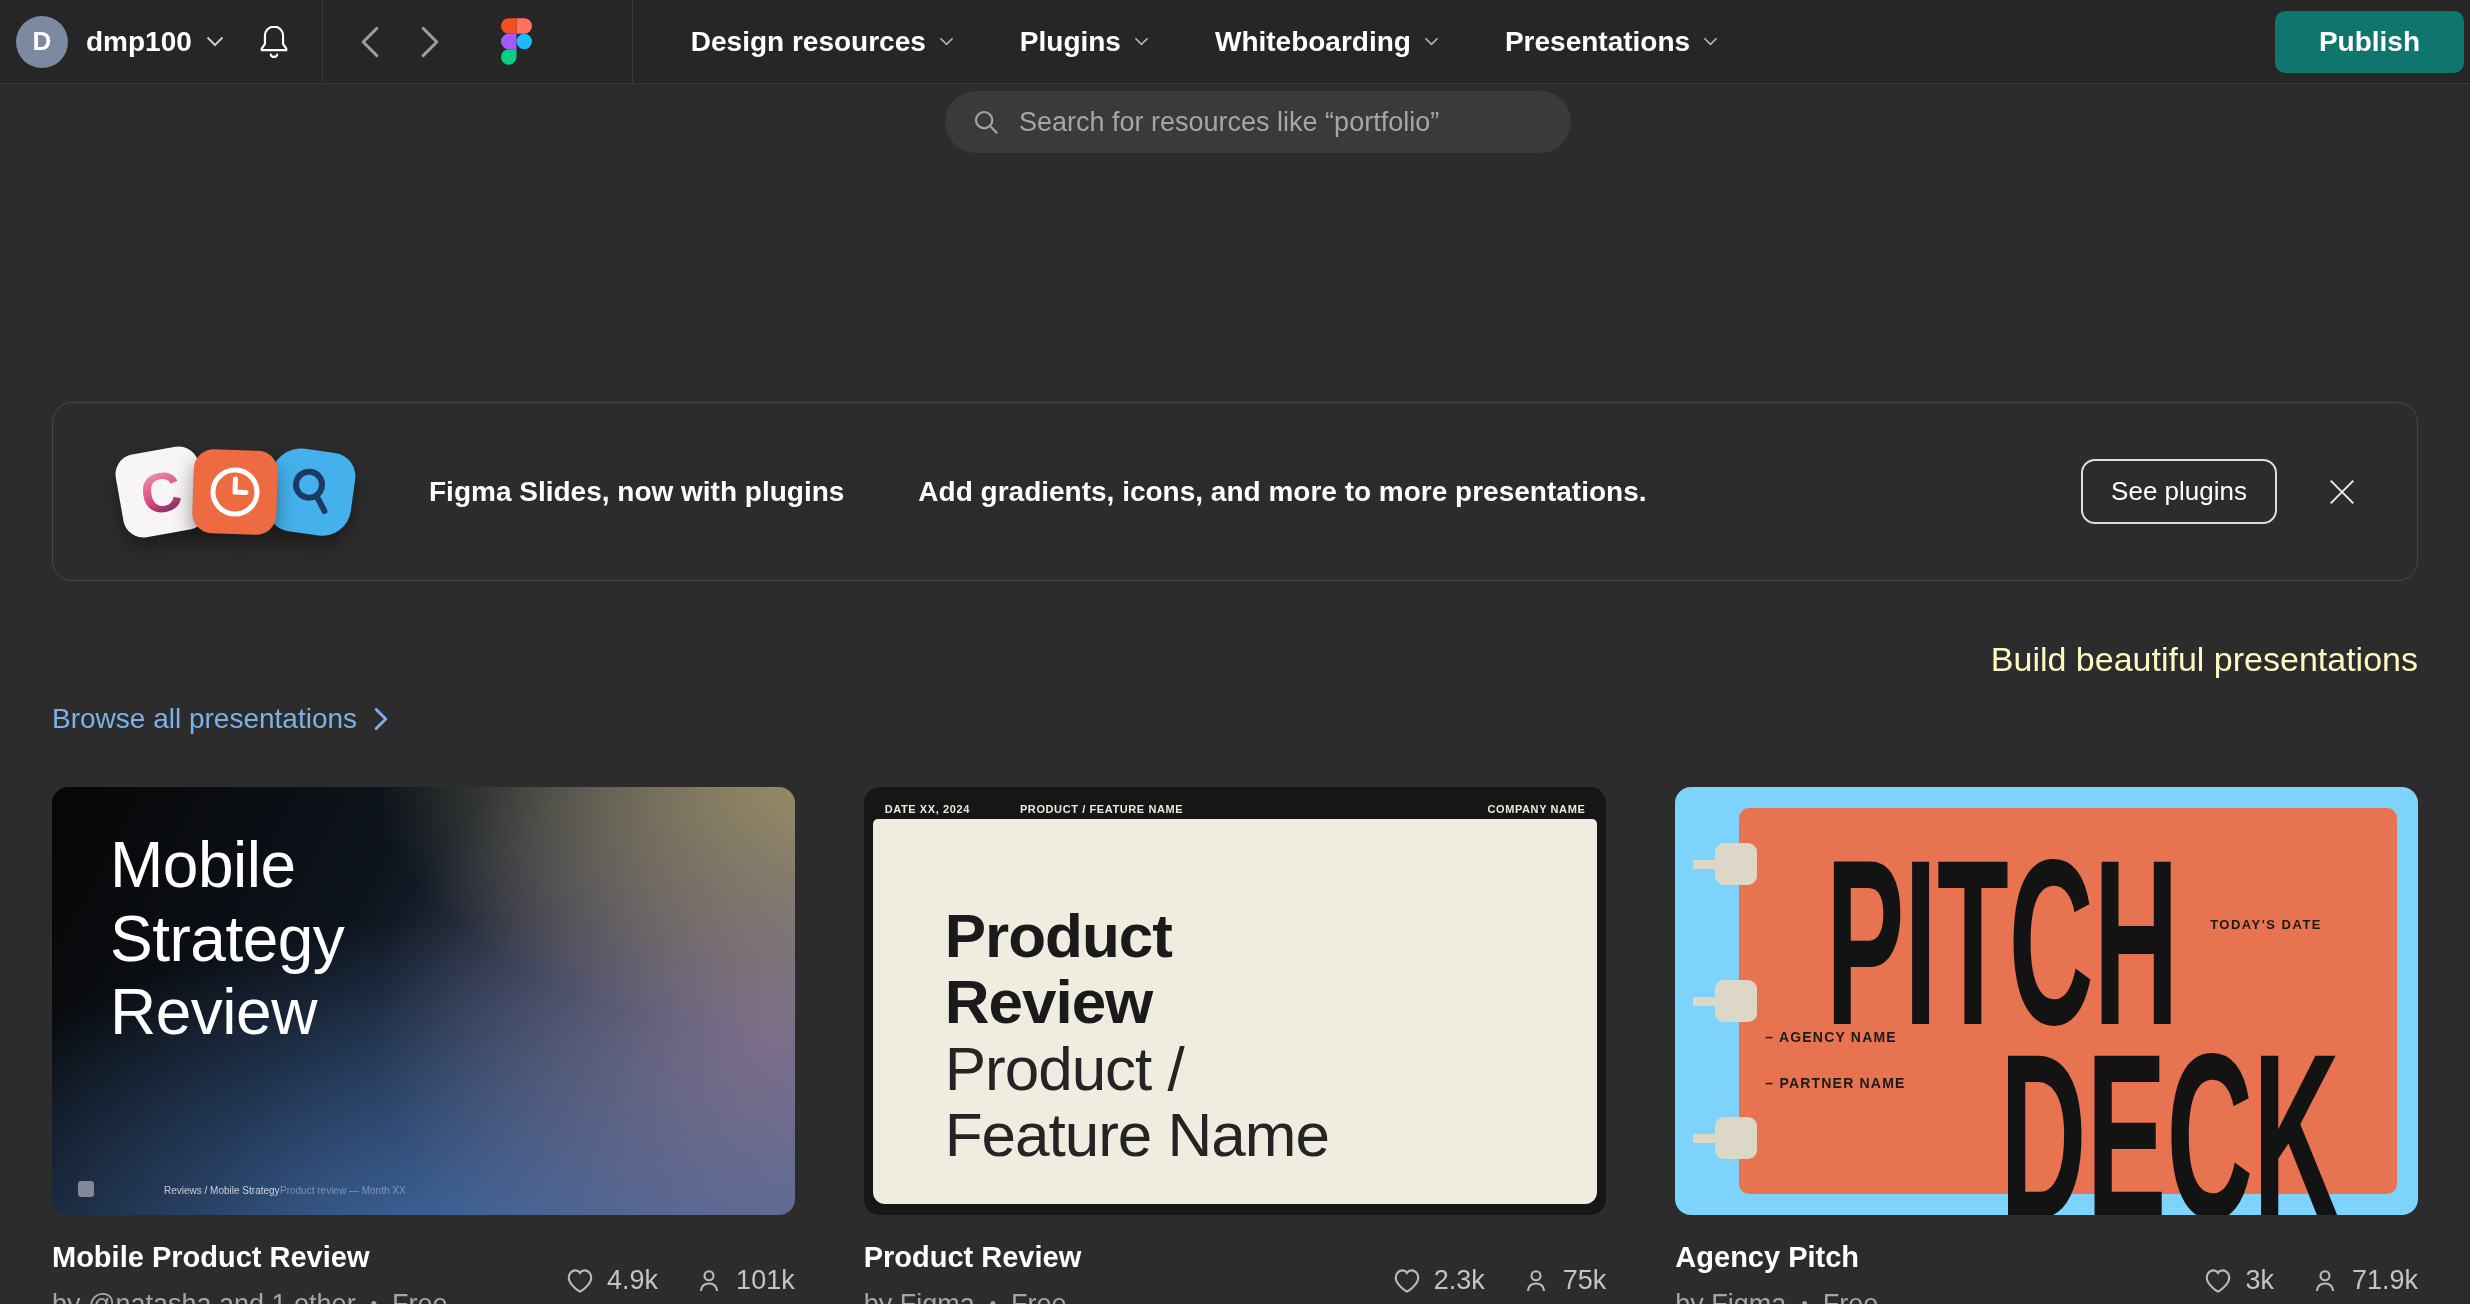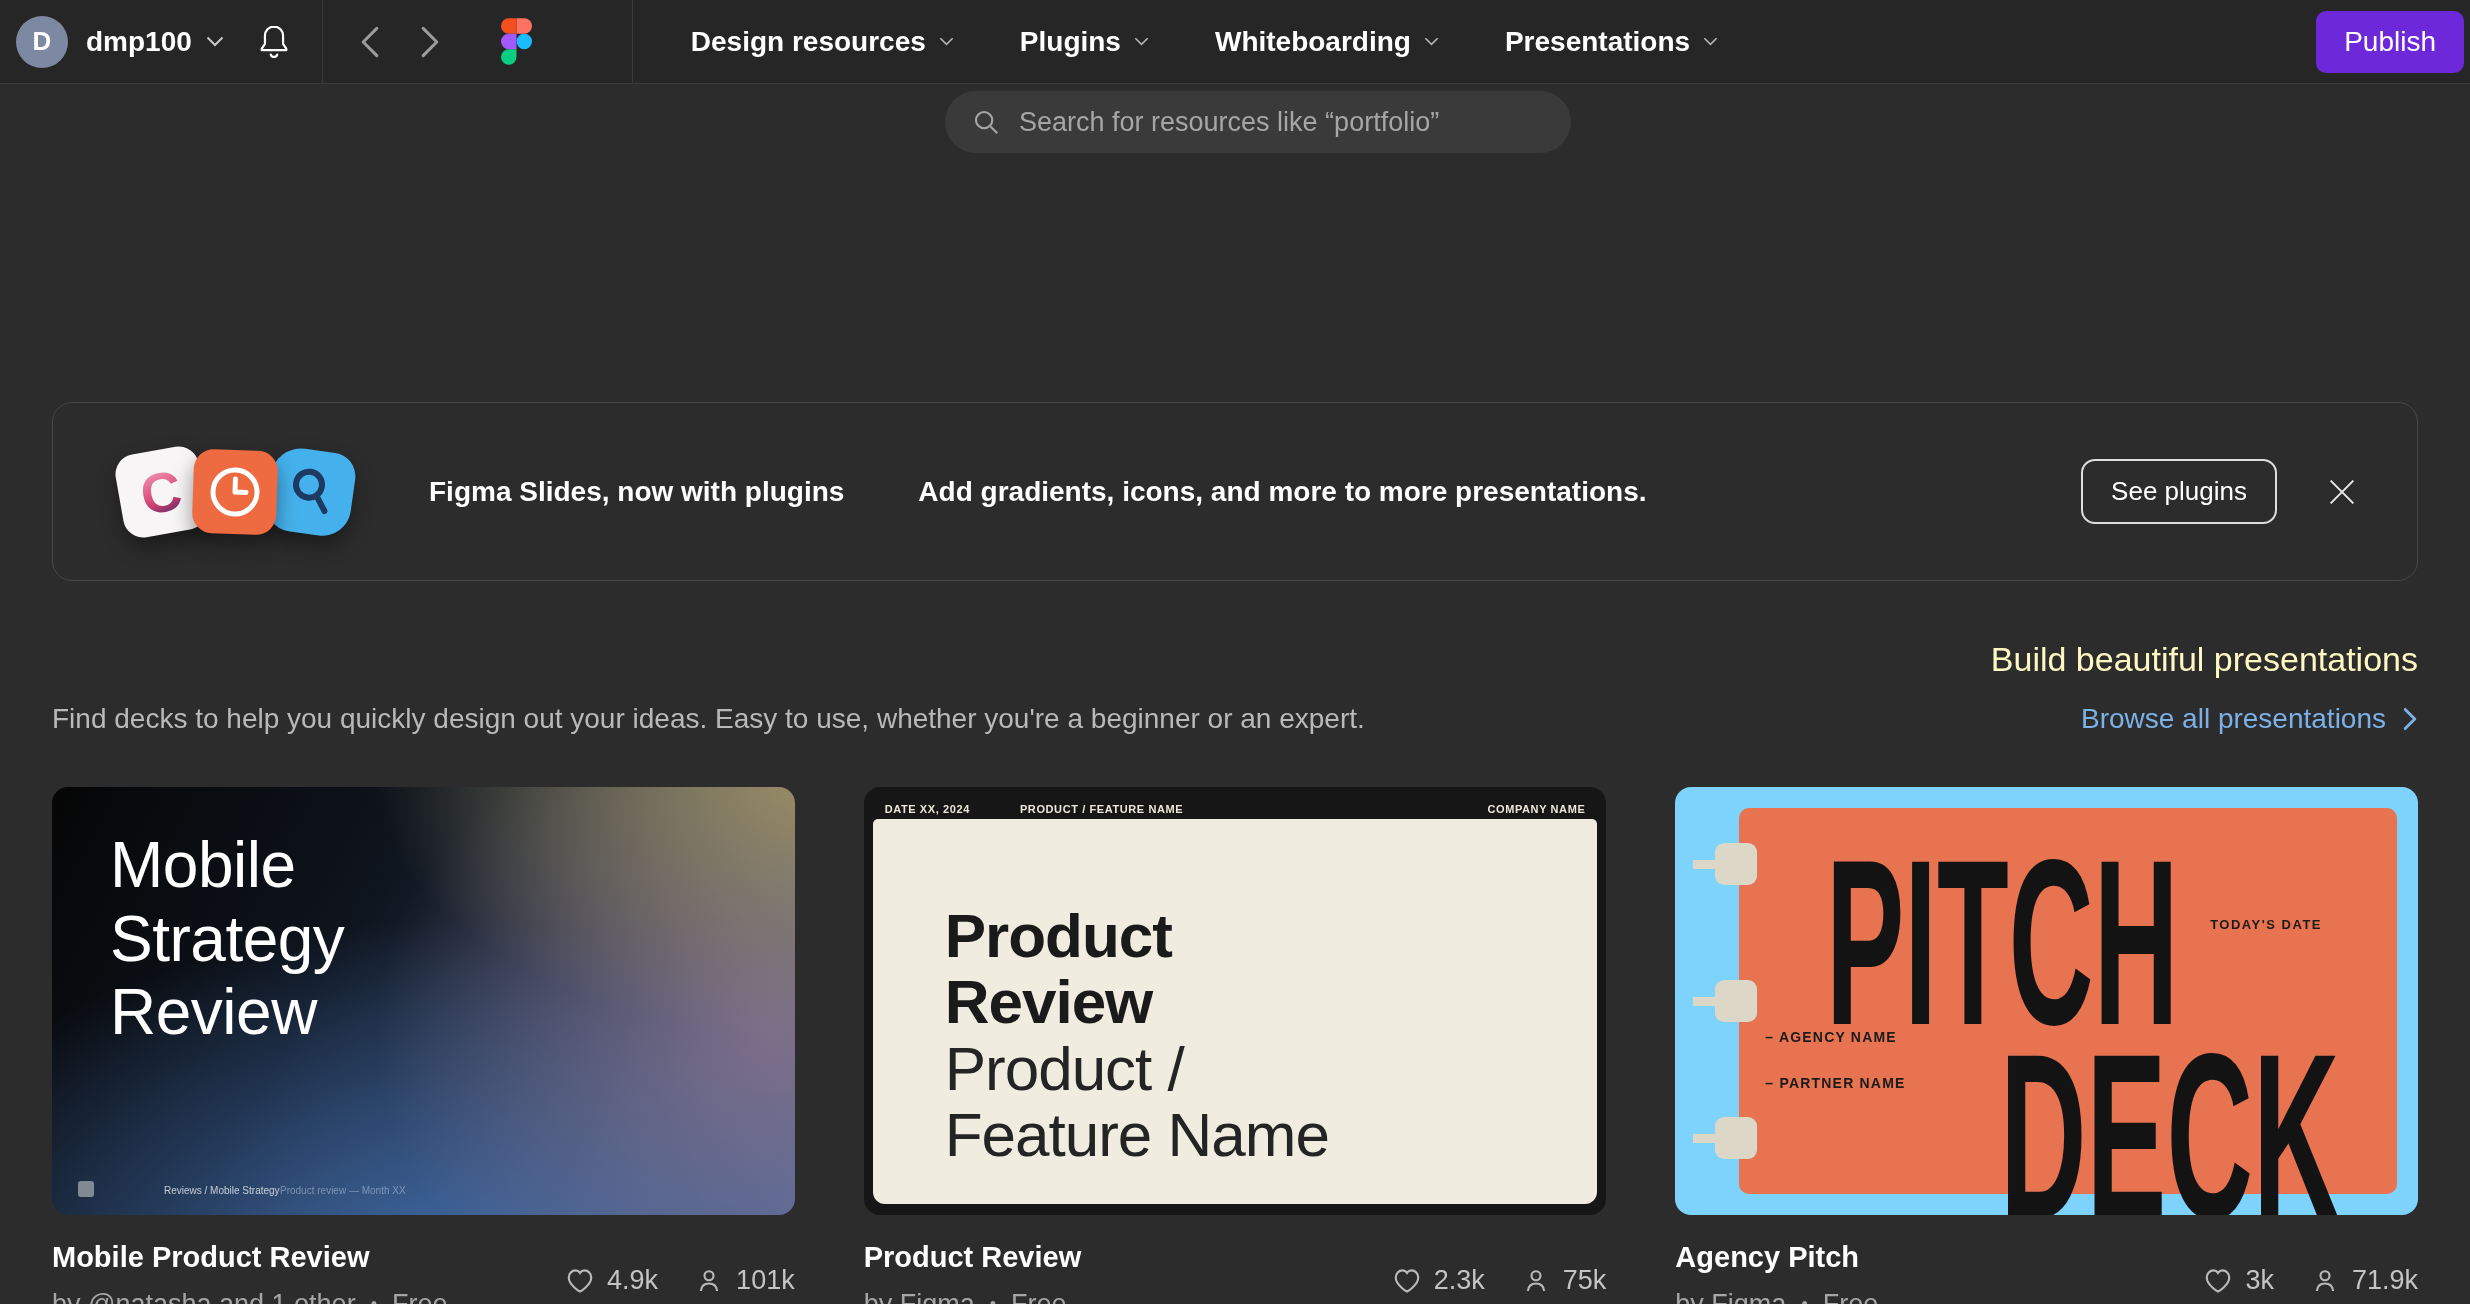--- a/index.html
+++ b/index.html
@@ -15,21 +15,21 @@
   .bell-btn { margin-left: 32px; }
   .tb-divider { width: 1px; align-self: stretch; background: #3a3a3a; }
   .d1 { margin-left: 30px; }
   .back-btn { margin-left: 36px; }
   .fwd-btn { margin-left: 38px; }
   .figma-logo { margin-left: 60px; display: flex; align-items: center; }
   .d2 { margin-left: 100px; }
   .nav { display: flex; align-items: center; gap: 66px; margin-left: 58px; }
   .nav-item { display: flex; align-items: center; gap: 13px; background: none; border: none; color: #fff; font-family: inherit; font-size: 28px; font-weight: 700; cursor: pointer; }
   .spacer { flex: 1; }
-  .publish { height: 62px; padding: 0 28px; margin-right: 6px; border: none; border-radius: 10px; background: #6d28d9; color: #fff; font-family: inherit; font-size: 28px; font-weight: 400; cursor: pointer; }
+  .publish { height: 62px; padding: 0 44px; margin-right: 6px; border: none; border-radius: 10px; background: #0f766e; color: #fff; font-family: inherit; font-size: 28px; font-weight: 700; cursor: pointer; }
 
   
   .search-pill { position: absolute; left: 945px; top: 91px; width: 626px; height: 62px; border-radius: 32px; background: #3a3a3a; display: flex; align-items: center; gap: 18px; padding: 0 26px; cursor: text; }
   .search-pill input { flex: 1; background: transparent; border: none; outline: none; color: #ddd; font-family: inherit; font-size: 27px; }
   .search-pill input::placeholder { color: #a6a6a6; }
 
   
   .banner { position: absolute; left: 52px; right: 52px; top: 402px; height: 179px; border: 1px solid #474747; border-radius: 20px; display: flex; align-items: center; padding: 0 58px 0 66px; }
   .banner-icons { position: relative; width: 252px; height: 124px; flex-shrink: 0; }
   .tile { position: absolute; top: 20px; width: 84px; height: 84px; border-radius: 20px; box-shadow: 0 10px 20px rgba(0,0,0,.4); display: flex; align-items: center; justify-content: center; }
@@ -200,21 +200,20 @@
     <button class="icon-btn banner-close">
       <svg width="34" height="34" viewBox="0 0 24 24" fill="none" stroke="#eaeaea" stroke-width="1.4">
           <path d="M4 4l16 16M20 4L4 20"></path>
         </svg>
     </button>
   </section>
 
   <section class="presentations">
     <h2 class="sec-title">Build beautiful presentations</h2>
     <div class="sub-row">
-      <p class="sec-sub">Find decks to help you quickly design out your ideas. Easy to use, whether you're a beginner or an expert.</p>
       <a class="browse">
         <span>Browse all presentations</span>
         <svg width="16" height="26" viewBox="0 0 10 16" fill="none" stroke="#7cb1e8" stroke-width="1.8" stroke-linecap="round" stroke-linejoin="round">
             <path d="M2 2l6 6-6 6"></path>
           </svg>
       </a>
     </div>
 
     <div class="cards">
 

